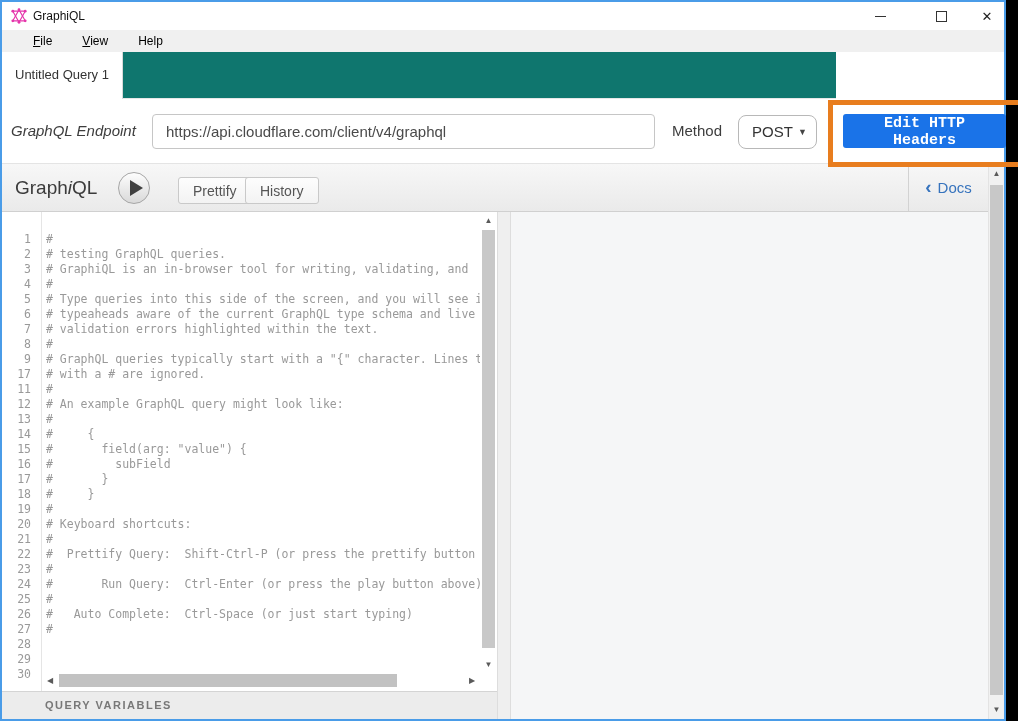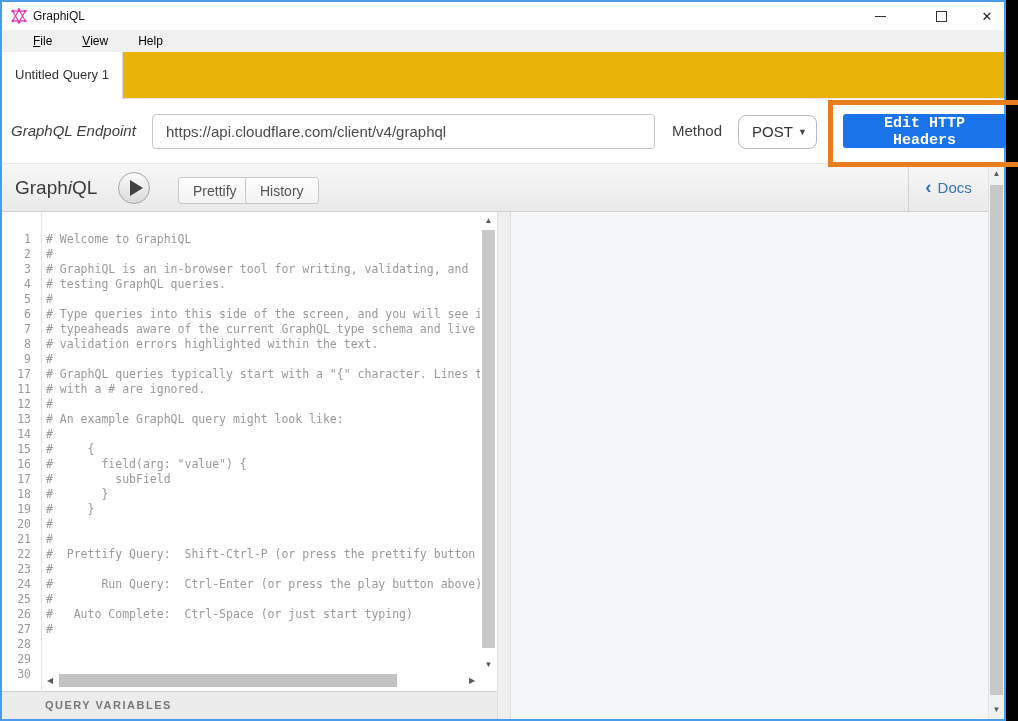--- a/index.html
+++ b/index.html
@@ -19,21 +19,21 @@
   .glyph-max{width:11px;height:11px;border:1px solid #333;display:block;}
   .glyph-close{font-size:13px;color:#222;line-height:1;}
 
   
   .menubar{position:absolute;left:0;top:28px;width:1002px;height:22px;background:#f0f0f0;
            display:flex;align-items:center;padding-left:8px;}
   .menu-item{font-size:12px;color:#000;padding:0 7px;height:22px;line-height:22px;margin-left:16px;}
   .menu-item .u{text-decoration:underline;}
 
   
-  .tabbar{position:absolute;left:0;top:50px;width:1002px;height:47px;background:#eab308;
+  .tabbar{position:absolute;left:0;top:50px;width:834px;height:47px;background:#0f766e;
           border-bottom:1px solid #e7e7e7;}
   .tab-active{position:absolute;left:0;top:0;width:121px;height:47px;background:#fff;
               border-right:1px solid #d9d9d9;font-size:13px;color:#333;
               line-height:46px;padding-left:13px;}
 
   
   .endpoint-row{position:absolute;left:0;top:97px;width:1002px;height:64px;background:#fff;}
   .ep-label{position:absolute;left:9px;top:0;line-height:64px;font-size:15px;color:#3d3d3d;font-style:italic;}
   .ep-input{position:absolute;left:150px;top:15px;width:503px;height:35px;border:1px solid #c6c6c6;
             border-radius:4px;font-size:15px;color:#4a4a4a;padding:0 13px;outline:none;
@@ -206,40 +206,40 @@
             <div class="ln">24</div>
             <div class="ln">25</div>
             <div class="ln">26</div>
             <div class="ln">27</div>
             <div class="ln">28</div>
             <div class="ln">29</div>
             <div class="ln">30</div>
           </div>
       </div>
       <div class="code">
-          <div class="cl"># Welcome to GraphiQL</div>
-          <div class="cl">#</div>
+          <div class="cl">#</div>
+          <div class="cl"># testing GraphQL queries.</div>
           <div class="cl"># GraphiQL is an in-browser tool for writing, validating, and</div>
-          <div class="cl"># testing GraphQL queries.</div>
           <div class="cl">#</div>
           <div class="cl"># Type queries into this side of the screen, and you will see intelligent</div>
           <div class="cl"># typeaheads aware of the current GraphQL type schema and live syntax and</div>
           <div class="cl"># validation errors highlighted within the text.</div>
           <div class="cl">#</div>
           <div class="cl"># GraphQL queries typically start with a "{" character. Lines that start</div>
           <div class="cl"># with a # are ignored.</div>
           <div class="cl">#</div>
           <div class="cl"># An example GraphQL query might look like:</div>
           <div class="cl">#</div>
           <div class="cl">#     {</div>
           <div class="cl">#       field(arg: "value") {</div>
           <div class="cl">#         subField</div>
           <div class="cl">#       }</div>
           <div class="cl">#     }</div>
           <div class="cl">#</div>
+          <div class="cl"># Keyboard shortcuts:</div>
           <div class="cl">#</div>
           <div class="cl">#  Prettify Query:  Shift-Ctrl-P (or press the prettify button above)</div>
           <div class="cl">#</div>
           <div class="cl">#       Run Query:  Ctrl-Enter (or press the play button above)</div>
           <div class="cl">#</div>
           <div class="cl">#   Auto Complete:  Ctrl-Space (or just start typing)</div>
           <div class="cl">#</div>
           <div class="cl"></div>
           <div class="cl"></div>
         </div>

